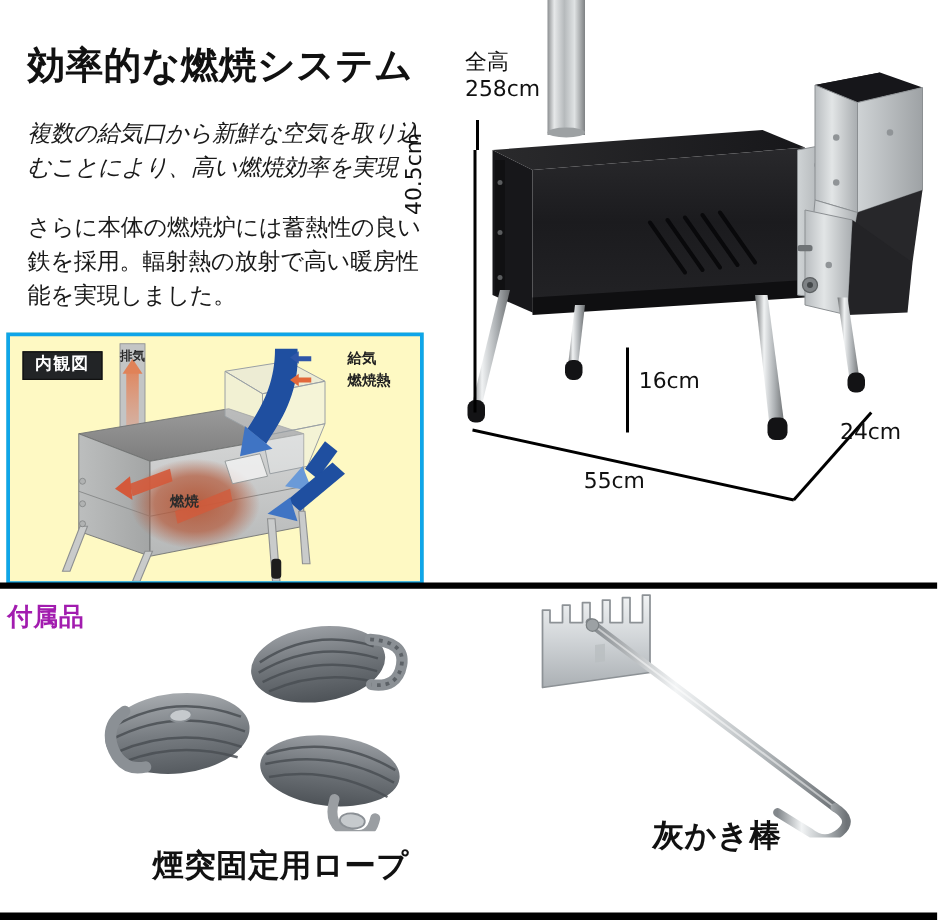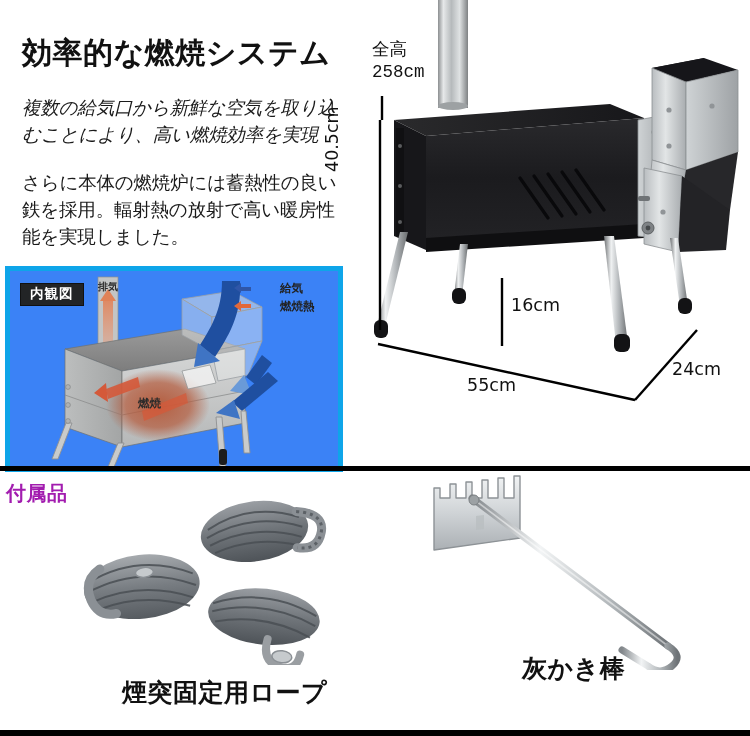--- a/index.html
+++ b/index.html
@@ -21,21 +21,21 @@
   .para{
     position:absolute;left:22px;width:330px;
     font-size:18.5px;color:#1a1a1a;line-height:1.45;letter-spacing:-0.2px;
   }
   .para1{top:95px;font-style:italic;}
   .para2{top:170px;}
 
   
   .diagram{
     position:absolute;left:5px;top:266px;width:328px;height:196px;
-    background:#3b82f6;border:5px solid #0ea5e9;overflow:hidden;
+    background:#fef9c3;border:3px solid #0ea5e9;overflow:hidden;
   }
   .diag-badge{
     position:absolute;left:10px;top:12px;
     background:#222426;color:#fff;font-size:13.5px;font-weight:bold;
     padding:3px 9px 4px;letter-spacing:1px;line-height:1;
     border:1px solid #111;
   }
   .diag-exhaust-label{
     position:absolute;left:88px;top:9px;font-size:10px;font-weight:bold;color:#2a2a2a;
     letter-spacing:0px;
@@ -55,28 +55,28 @@
   .legend-text{font-size:11.5px;font-weight:bold;color:#222;line-height:1;padding-left:24px;}
 
   
   .diag-svg{position:absolute;left:0;top:0;}
 
   
   .photo{position:absolute;left:352px;top:0;width:398px;height:462px;}
   .photo-svg{position:absolute;left:0;top:0;}
 
   .dim-label{position:absolute;color:#111;font-weight:normal;}
-  .dim-total{left:372px;top:40px;font-size:17.5px;line-height:1.25;font-family:Liberation Mono, monospace;}
+  .dim-total{left:372px;top:40px;font-size:17.5px;line-height:1.25;}
   .dim-405{
     left:322px;top:172px;font-size:17.5px;
     transform:rotate(-90deg);transform-origin:left top;white-space:nowrap;
   }
   .dim-16{left:511px;top:295px;font-size:17.5px;}
   .dim-55{left:467px;top:375px;font-size:17.5px;}
-  .dim-24{left:672px;top:359px;font-size:17.5px;}
+  .dim-24{left:672px;top:336px;font-size:17.5px;}
 
   
   .divider{position:absolute;left:0;top:466px;width:750px;height:5px;background:#000;}
   .acc-title{
     position:absolute;left:6px;top:480px;font-size:20px;font-weight:bold;color:#a21caf;
     letter-spacing:0.5px;
   }
   .acc-caption{
     position:absolute;font-size:25px;font-weight:bold;color:#111;letter-spacing:0.5px;
   }

